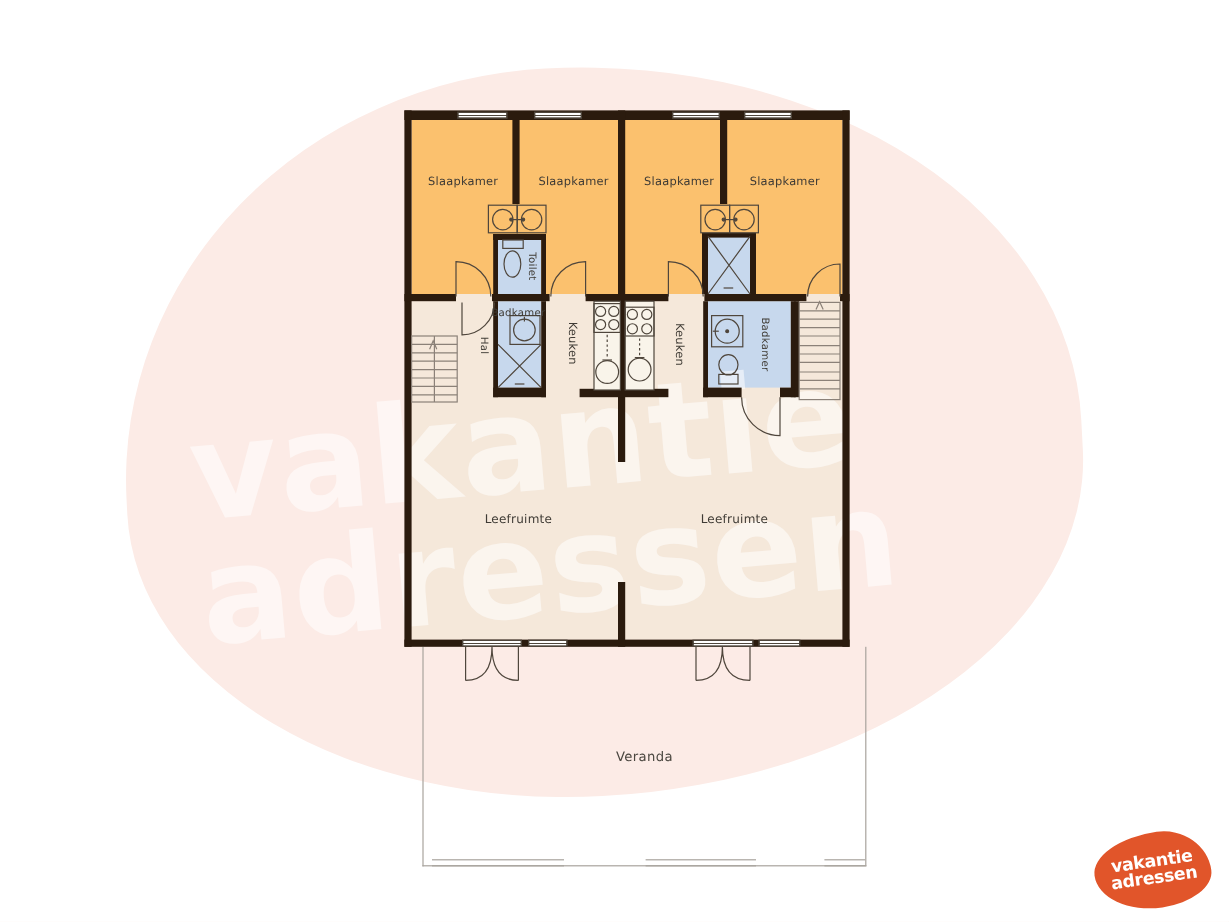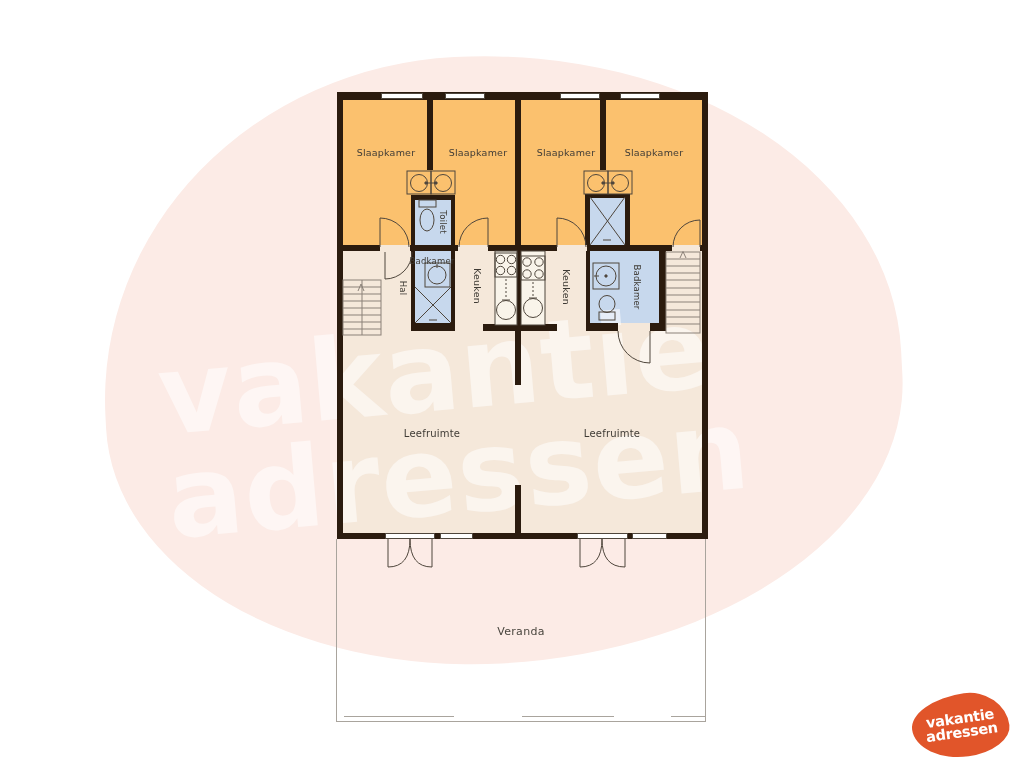--- a/index.html
+++ b/index.html
@@ -2,21 +2,21 @@
 <html><head>
 <meta charset="utf-8">
 <style>
   html,body{margin:0;padding:0;background:#ffffff;}
   .canvas{position:relative;width:1024px;height:768px;overflow:hidden;background:#ffffff;
           font-family:"DejaVu Sans","Liberation Sans",sans-serif;}
   
   .blob{position:absolute;left:103px;top:55px;width:798px;height:608px;background:#fcebe6;
         border-radius:46% 54% 52% 48% / 56% 52% 44% 42%;transform:rotate(-3deg);z-index:1;}
   
-  .veranda{position:absolute;left:336px;top:539px;width:368px;height:182px;
+  .veranda{position:absolute;left:352px;top:539px;width:368px;height:182px;
            border:1px solid #a9a49d;border-top:none;z-index:1;}
   .rail{position:absolute;height:4px;border-top:1px solid #a9a49d;border-bottom:1px solid #a9a49d;}
   .veranda-lbl{position:absolute;left:50%;top:92px;transform:translate(-50%,-50%);
                font-size:11px;color:#4a463f;letter-spacing:.3px;}
   
   .layer{position:absolute;left:337px;top:92px;width:371px;height:447px;}
   .fills{z-index:2;} .walls{z-index:4;} .labels{z-index:6;}
   .f,.w,.win{position:absolute;display:block;}
   .f-beige{background:#f5e8da;} .f-orange{background:#fbc16e;} .f-blue{background:#c7d8ed;}
   .w{background:#2b1b0e;}

